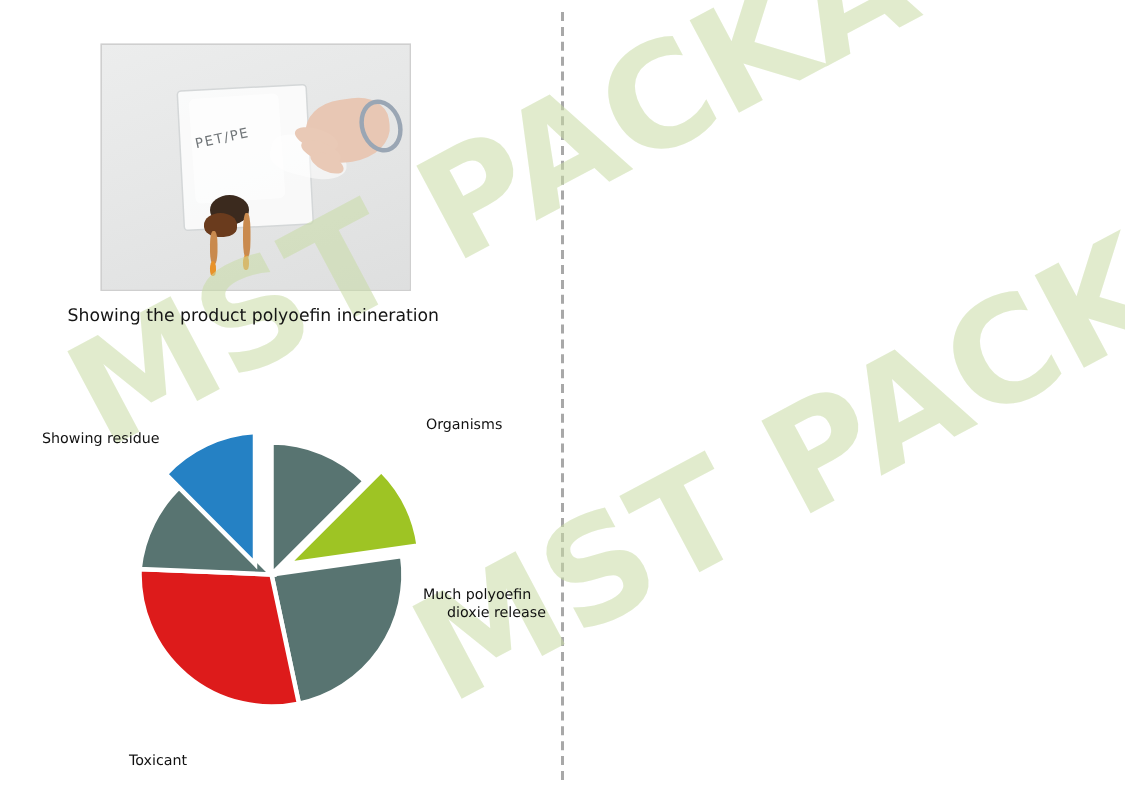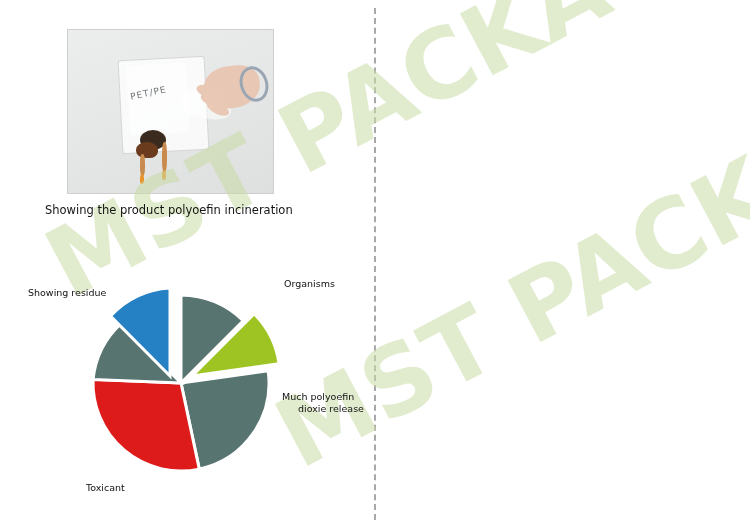--- a/index.html
+++ b/index.html
@@ -129,21 +129,21 @@
       <g transform="translate(-11,-7)">
         <path fill="#2581c4" d="M181,125 L121.5,65.1 A88,88 0 0,1 181,37 Z"></path>
       </g>
     </g>
   </svg>
 
   <div class="pielabel" style="left:28px;top:287px;">Showing residue</div>
   <div class="pielabel" style="left:240px;top:278px;margin-left:44px;">Organisms</div>
   <div class="pielabel" style="left:282px;top:391px;">Much polyoefin</div>
   <div class="pielabel" style="left:298px;top:403px;">dioxie release</div>
-  <div class="pielabel" style="left:86px;top:482px;">Toxicant</div>
+  <div class="pielabel" style="left:86px;top:502px;">Toxicant</div>
 </div>
 
 <div class="panel panel-right">
 
   
 
   
 
   
   

